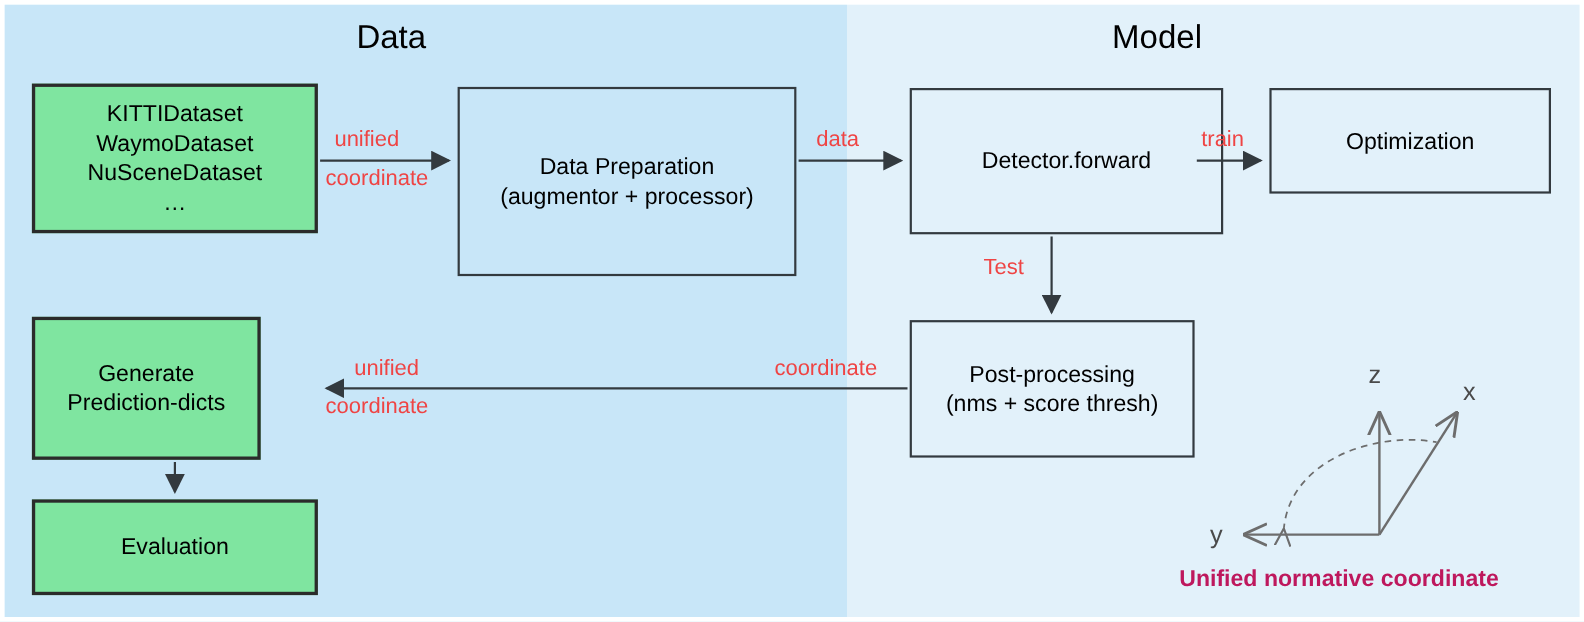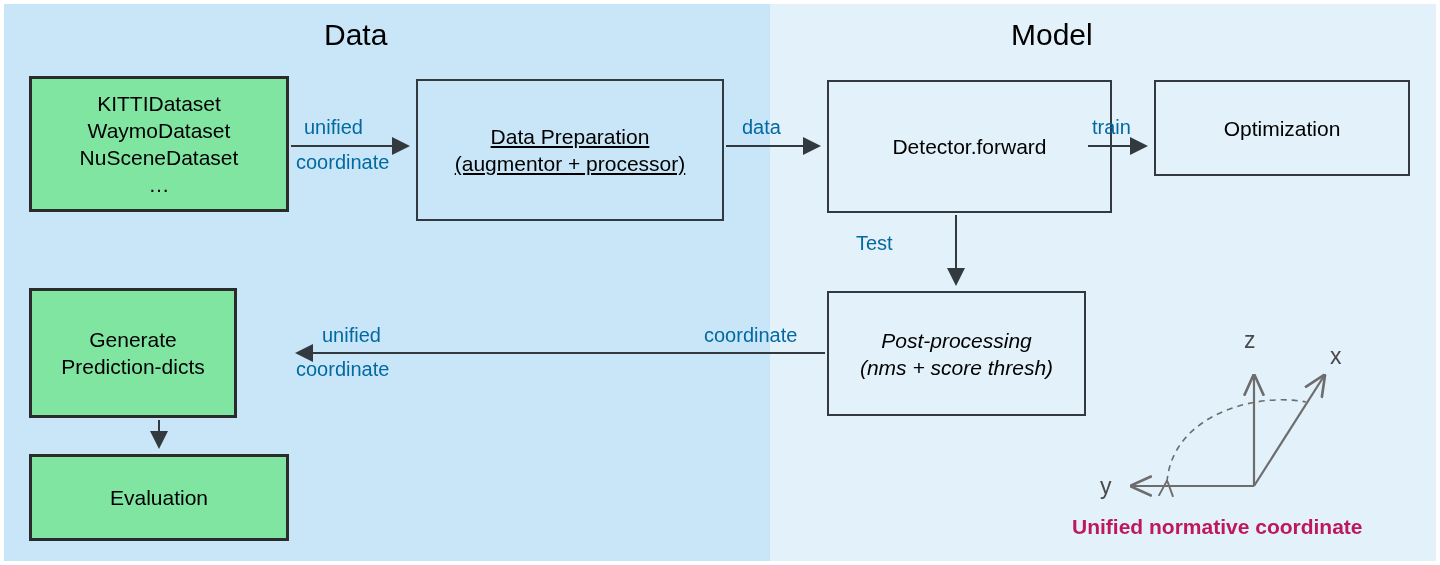--- a/index.html
+++ b/index.html
@@ -39,21 +39,21 @@
     font-size:21px;
     line-height:27px;
   }
   .node.green{background:#7fe5a0;border:3px solid #2b2b2b;}
   .node.plain-data{background:#c8e6f8;border:2px solid #333a3f;}
   .node.plain-model{background:#e2f1fa;border:2px solid #333a3f;}
   .node .label{padding:0 6px;white-space:pre-line;}
 
   .edge-label{
     position:absolute;
-    color:#0369a1;
+    color:#ef4444;
     font-size:20px;
     line-height:23px;
     white-space:nowrap;
   }
 
   svg.overlay{position:absolute;left:0;top:0;width:1440px;height:565px;pointer-events:none;}
 
   .axis-caption{
     position:absolute;
     color:#be185d;
@@ -82,34 +82,34 @@
 
   <div class="section-title" style="left:1007px;top:16px;">Model</div>
 
   <div class="node green" style="left:25px;top:72px;width:260px;height:136px;">
     <span class="label">KITTIDataset
 WaymoDataset
 NuSceneDataset
 …</span>
   </div>
 
-  <div class="node plain-data" style="left:412px;top:75px;width:308px;height:142px;text-decoration:underline;">
+  <div class="node plain-data" style="left:412px;top:75px;width:308px;height:172px;">
     <span class="label">Data Preparation
 (augmentor + processor)</span>
   </div>
 
   <div class="node plain-model" style="left:823px;top:76px;width:285px;height:133px;">
     <span class="label">Detector.forward</span>
   </div>
 
   <div class="node plain-model" style="left:1150px;top:76px;width:256px;height:96px;text-align:right;">
     <span class="label">Optimization</span>
   </div>
 
-  <div class="node plain-model" style="left:823px;top:287px;width:259px;height:125px;font-style:italic;">
+  <div class="node plain-model" style="left:823px;top:287px;width:259px;height:125px;">
     <span class="label">Post-processing
 (nms + score thresh)</span>
   </div>
 
   <div class="node green" style="left:25px;top:284px;width:208px;height:130px;">
     <span class="label">Generate
 Prediction-dicts</span>
   </div>
 
   <div class="node green" style="left:25px;top:450px;width:260px;height:87px;">
@@ -143,21 +143,21 @@
     </g>
   </svg>
 
   <div class="edge-label" style="left:300px;top:112px;">unified</div>
   <div class="edge-label" style="left:292px;top:147px;">coordinate</div>
 
   <div class="edge-label" style="left:738px;top:112px;">data</div>
 
   <div class="edge-label" style="left:1088px;top:112px;">train</div>
 
-  <div class="edge-label" style="left:852px;top:228px;">Test</div>
+  <div class="edge-label" style="left:890px;top:228px;">Test</div>
 
   <div class="edge-label" style="left:700px;top:320px;">coordinate</div>
 
   <div class="edge-label" style="left:318px;top:320px;">unified</div>
   <div class="edge-label" style="left:292px;top:354px;">coordinate</div>
 
   <div class="axis-letter" style="left:1240px;top:324px;">z</div>
   <div class="axis-letter" style="left:1326px;top:340px;">x</div>
   <div class="axis-letter" style="left:1096px;top:470px;">y</div>
 

